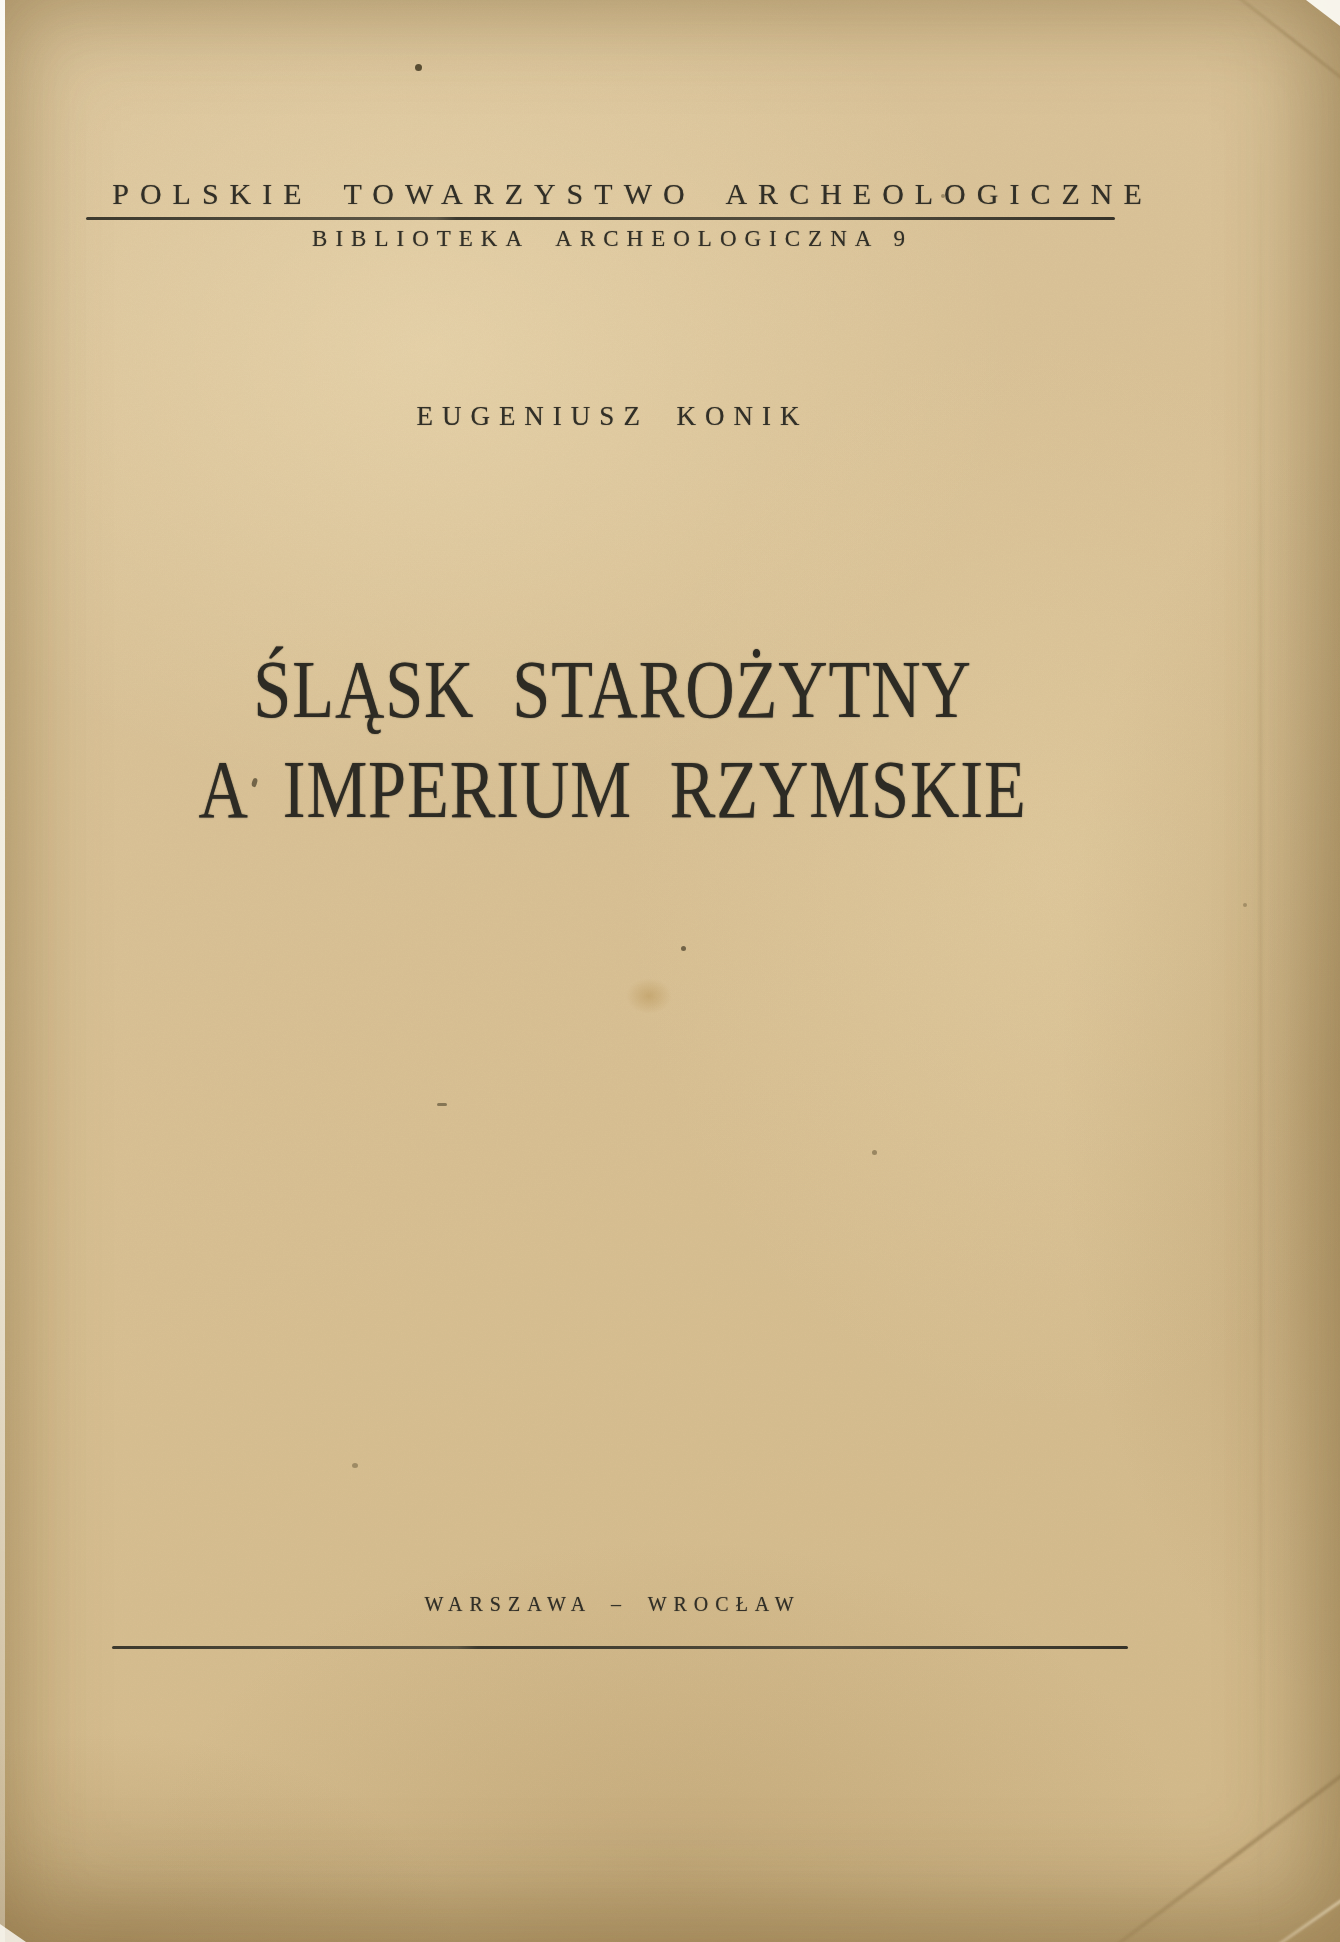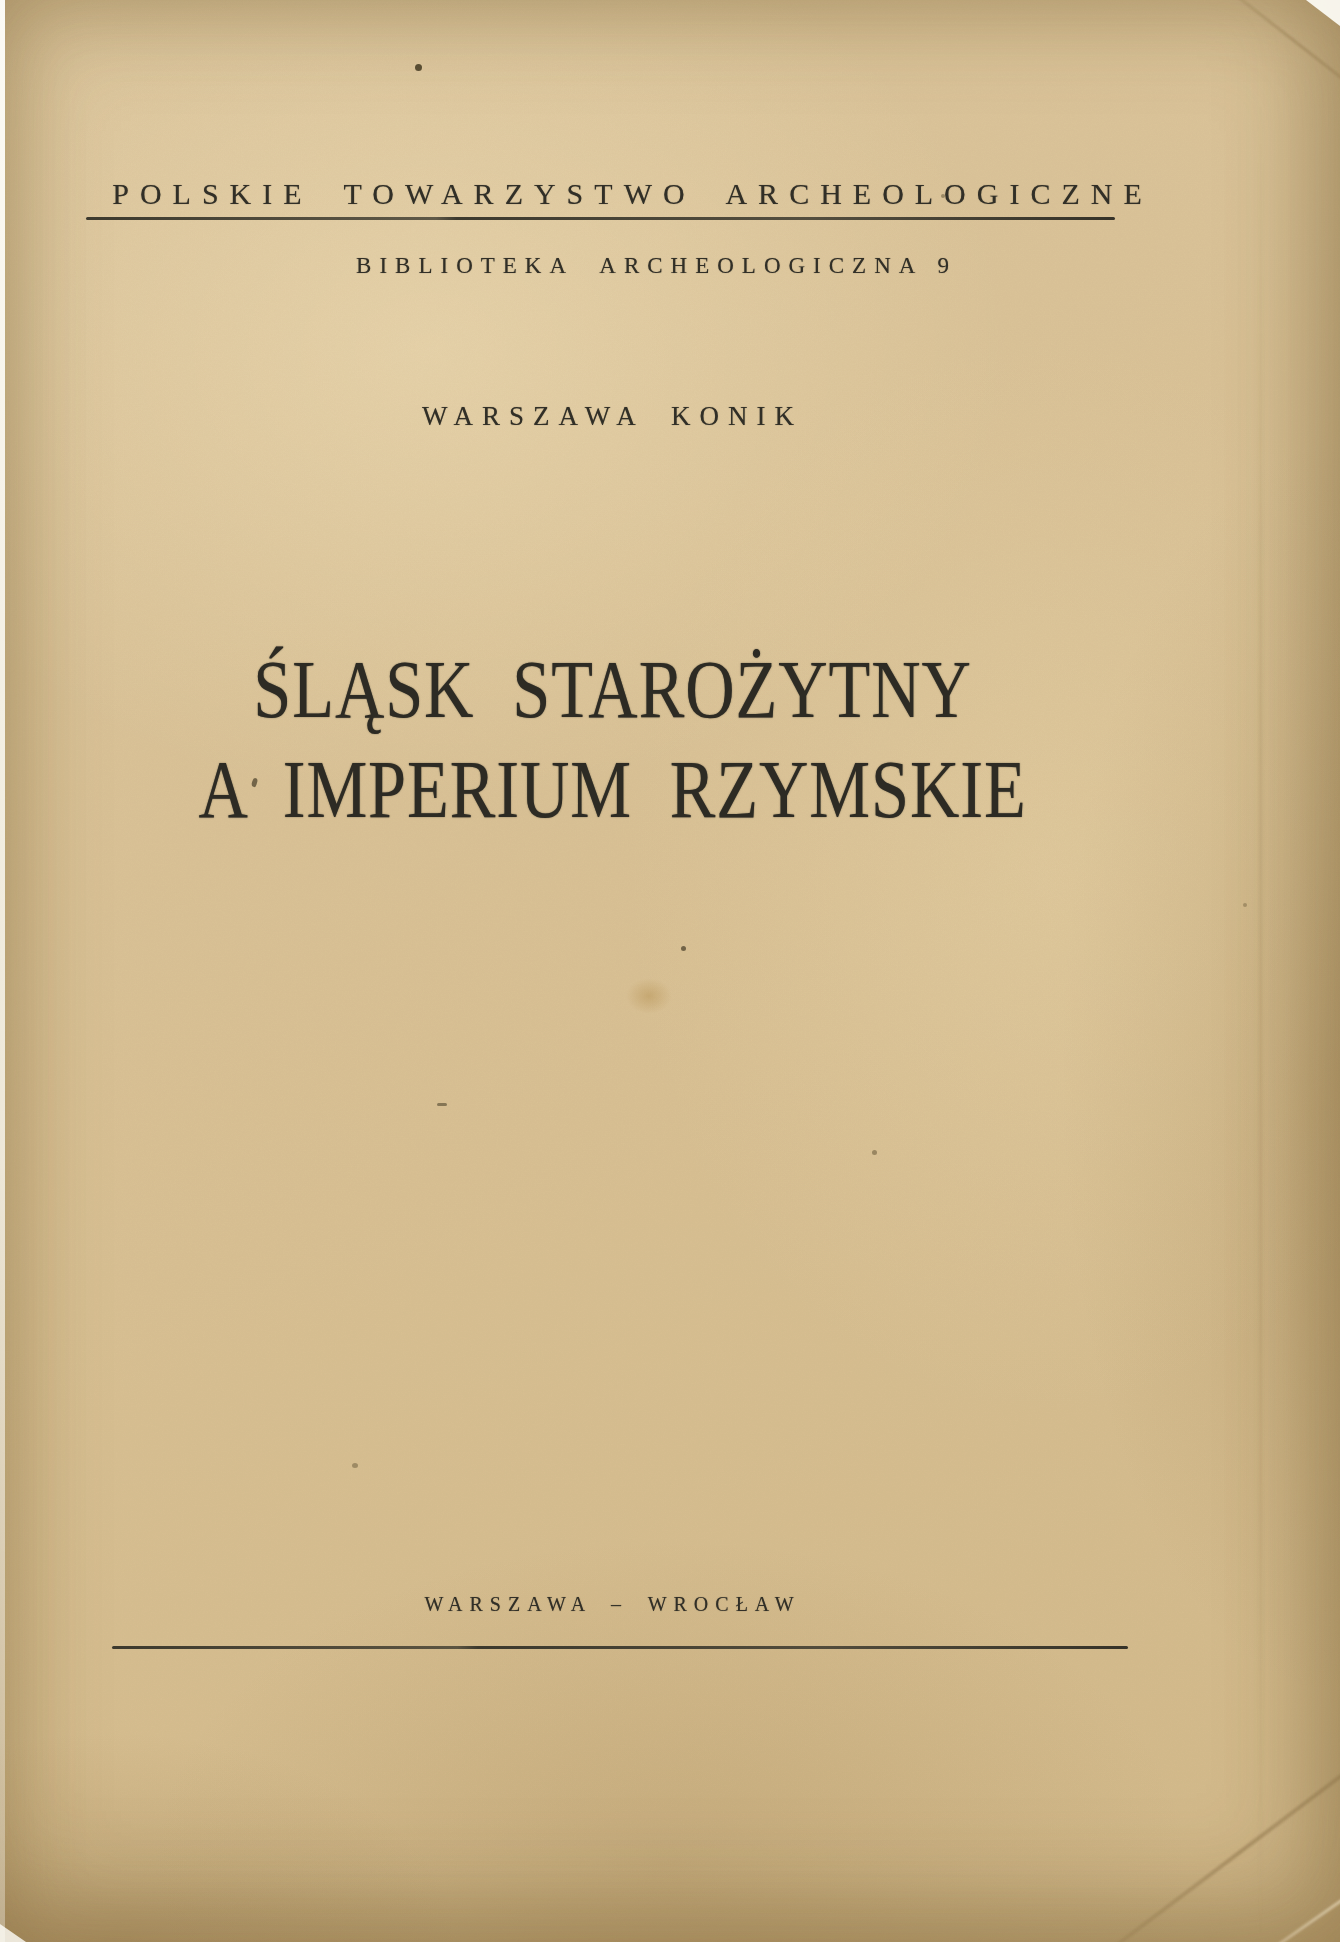--- a/index.html
+++ b/index.html
@@ -45,25 +45,24 @@
     text-shadow: 0 0 1px rgba(49,47,39,0.55);
   }
   .society {
     top: 179px;
     font-size: 30px;
     letter-spacing: 11px;
     word-spacing: 13px;
     padding-left: 20px;
   }
   .series {
-    top: 254px;
+    top: 227px;
     font-size: 23px;
     letter-spacing: 8px;
     word-spacing: 14px;
-    margin-left: 44px;
   }
   .series .series-num { padding-left: 14px; }
   .author {
     top: 403px;
     font-size: 27px;
     letter-spacing: 9px;
     word-spacing: 12px;
   }
   .title-line {
     font-size: 76px;
@@ -184,21 +183,21 @@
     <rect width="1340" height="1942" filter="url(#paperNoise)" opacity="0.35"></rect>
   </svg>
 
   <div class="content">
     <div class="txt society">POLSKIE TOWARZYSTWO ARCHEOLOGICZNE</div>
 
     <div class="txt series">
       <span>BIBLIOTEKA ARCHEOLOGICZNA</span><span class="series-num">9</span>
     </div>
 
-    <div class="txt author">WARSZAWA KONIK</div>
+    <div class="txt author">EUGENIUSZ KONIK</div>
 
     <div class="txt title-line title1">ŚLĄSK STAROŻYTNY</div>
     <div class="txt title-line title2">A IMPERIUM RZYMSKIE</div>
 
     <div class="txt cities">WARSZAWA – WROCŁAW</div>
   </div>
 
   <div class="rule rule-top"></div>
   <div class="rule rule-bottom"></div>
 

